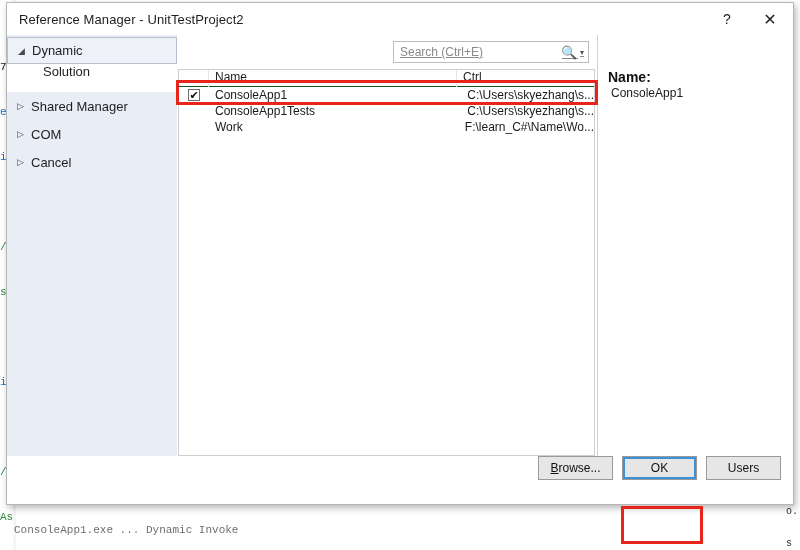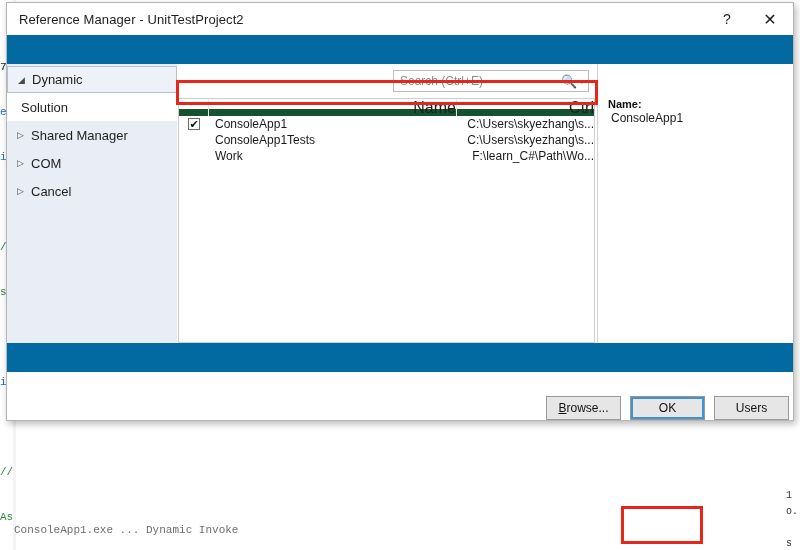--- a/index.html
+++ b/index.html
@@ -41,25 +41,25 @@
   }
   #bg .vstrip {
     position: absolute; left: 13px; top: 0; width: 3px; height: 550px;
     background: #f4f4f4;
   }
 
   
   #dialog {
     position: absolute;
     left: 6px; top: 2px;
-    width: 788px; height: 419px;
-    background: #0369a1;
+    width: 788px; height: 503px;
+    background: #c4b5fd;
     border: 1px solid #b6b6b6;
     box-shadow: 2px 3px 7px rgba(0,0,0,.28);
-    display: flex; flex-direction: column; gap: 29px;
+    display: flex; flex-direction: column;
   }
 
   .titlebar {
     height: 32px; flex: 0 0 32px;
     background: #ffffff;
     display: flex; align-items: center;
     padding-left: 12px;
   }
   .titlebar .title {
     font-size: 13px; color: #1e1e1e; letter-spacing: .1px;
@@ -92,22 +92,22 @@
   .tree-item.selected-head {
     background: #eef1f7;
     border: 1px solid #b8bfcc;
     margin-right: 0px;
     height: 27px;
   }
   .tree-item .arrow {
     width: 14px; display: inline-block; font-size: 9px; color: #4a4a4a;
   }
   .tree-child {
-    height: 28px; display: flex; align-items: center;
-    padding-left: 14px; font-size: 13px; color: #1e1e1e;
+    height: 28px; display: flex; align-items: flex-start;
+    padding-left: 36px; font-size: 13px; color: #1e1e1e;
     background: #ffffff;
   }
 
   
   .center {
     flex: 1; min-width: 0;
     display: flex; flex-direction: column;
     background: #ffffff;
     border-left: 1px solid #ffffff;
   }
@@ -117,41 +117,41 @@
     display: flex; align-items: center;
     justify-content: flex-end;
     padding-right: 8px;
   }
   .searchbox {
     width: 196px; height: 22px;
     border: 1px solid #bcbcbc;
     background: #ffffff;
     display: flex; align-items: center;
     padding: 0 4px 0 6px;
-    font-size: 12px; color: #8a8a8a;
+    font-size: 12px; color: #8a8a8a; text-decoration: underline;
   }
   .searchbox .ph { flex: 1; }
   .searchbox .mag { color: #333; font-size: 13px; margin-right: 2px;}
   .searchbox .caret { color: #555; font-size: 8px; }
 
   .listpane {
     flex: 1; min-height: 0;
     margin: 0 2px 0 0;
     border: 1px solid #cfcfcf;
     border-right: 1px solid #cfcfcf;
     background: #ffffff;
     display: flex; flex-direction: column;
     position: relative;
   }
   .colhead {
     height: 17px; flex: 0 0 17px;
     display: flex; align-items: flex-start;
     background: #ffffff;
-    border-bottom: 7px solid #14532d;
-    font-size: 16px; color: #1e1e1e; text-align: right;
+    border-bottom: 1px solid #14532d;
+    font-size: 12px; color: #1e1e1e;
   }
   .colhead .c-chk { width: 30px; flex: 0 0 30px; border-right: 1px solid #e6e6e6; height: 17px;}
   .colhead .c-name { width: 248px; flex: 0 0 248px; padding-left: 6px; border-right: 1px solid #e6e6e6; height: 17px;}
   .colhead .c-path { flex: 1; padding-left: 6px; }
 
   .rows { flex: 1; }
   .row {
     height: 16px; display: flex; align-items: center;
     font-size: 12px; color: #1a1a1a;
   }
@@ -165,29 +165,29 @@
   }
   .chk.empty { border: none; background: transparent; }
 
   
   .detail {
     width: 196px; flex: 0 0 196px;
     background: #ffffff;
     border-left: 1px solid #d2d2d2;
     padding: 34px 0 0 10px;
   }
-  .detail .dlabel { font-size: 11px; font-weight: bold; color: #111; }
+  .detail .dlabel { font-size: 14px; font-weight: bold; color: #111; }
   .detail .dvalue { font-size: 12px; color: #1a1a1a; padding-left: 3px; margin-top: 1px;}
 
   
   .footer {
     height: 48px; flex: 0 0 48px;
     background: #ffffff;
-    display: flex; align-items: flex-end; justify-content: flex-end;
-    padding-right: 4px; gap: 9px;
+    display: flex; align-items: flex-start; justify-content: flex-end;
+    padding-right: 12px; gap: 9px;
   }
   .btn {
     width: 75px; height: 24px;
     border: 1px solid #9a9a9a;
     background: #e6e6e6;
     font-size: 12px; color: #111;
     display: flex; align-items: center; justify-content: center;
     font-family: "Liberation Sans", sans-serif;
   }
   .btn.focused {
@@ -316,21 +316,21 @@
             </div>
             <div class="c-name">ConsoleApp1Tests</div>
             <div class="c-path">C:\Users\skyezhang\s...</div>
           </div>
 
           <div class="row">
             <div class="c-chk">
               <span class="chk empty"></span>
             </div>
             <div class="c-name">Work</div>
-            <div class="c-path">F:\learn_C#\Path\Wo...</div>
+            <div class="c-path">F:\learn_C#\Name\Wo...</div>
           </div>
 
         </div>
       </div>
     </div>
 
     <div class="detail">
       <div class="dlabel">Name:</div>
       <div class="dvalue">ConsoleApp1</div>
     </div>

